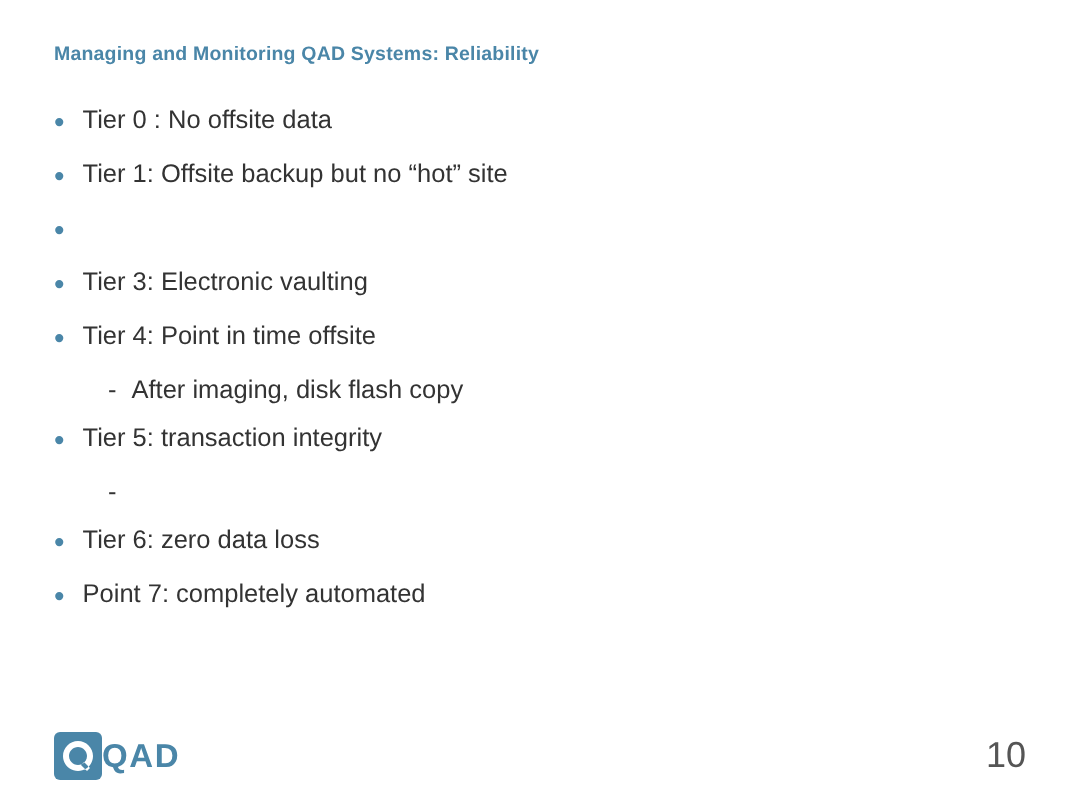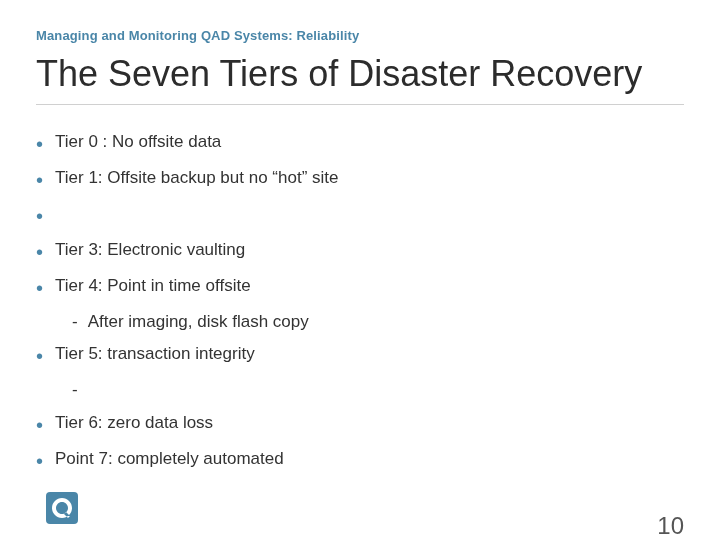--- a/index.html
+++ b/index.html
@@ -18,21 +18,21 @@
       height: 540px;
       padding: 28px 36px 20px 36px;
       display: flex;
       flex-direction: column;
     }
 
     .subtitle {
       font-size: 13px;
       color: #4a86a8;
       font-weight: bold;
-      margin-bottom: 10px;
+      margin-bottom: 20px;
       letter-spacing: 0.01em;
     }
 
     .main-title {
       font-size: 36px;
       font-weight: 300;
       color: #2c2c2c;
       margin-bottom: 20px;
       line-height: 1.15;
       border-bottom: 1px solid #d0d0d0;
@@ -95,22 +95,21 @@
       display: flex;
       align-items: center;
       justify-content: space-between;
       margin-top: auto;
       padding-top: 8px;
     }
 
     .logo-container {
       display: flex;
       align-items: center;
-      gap: 11px;
-      flex-direction: column;
+      gap: 0;
     }
 
     .logo-icon {
       width: 32px;
       height: 32px;
     }
 
     .logo-text {
       font-size: 22px;
       font-weight: bold;
@@ -121,21 +120,20 @@
     .page-number {
       font-size: 24px;
       color: #555555;
     }
   </style>
 </head>
 <body>
 
 <div class="slide">
   <div class="subtitle">Managing and Monitoring QAD Systems: Reliability</div>
-  <div class="main-title">The Seven Tiers of Disaster Recovery</div>
 
   <div class="content">
     <ul class="tier-list">
     <li class="tier-item">
       <span class="bullet">•</span>
       <span class="tier-text">Tier 0 :   No offsite data</span>
     </li>
         <li class="tier-item">
       <span class="bullet">•</span>
       <span class="tier-text">Tier 1:  Offsite backup but no “hot” site</span>

